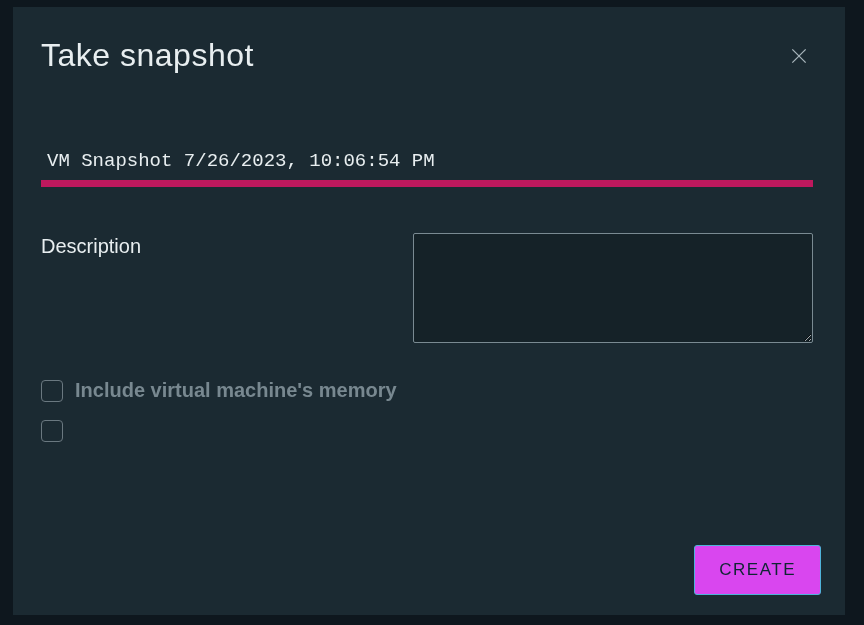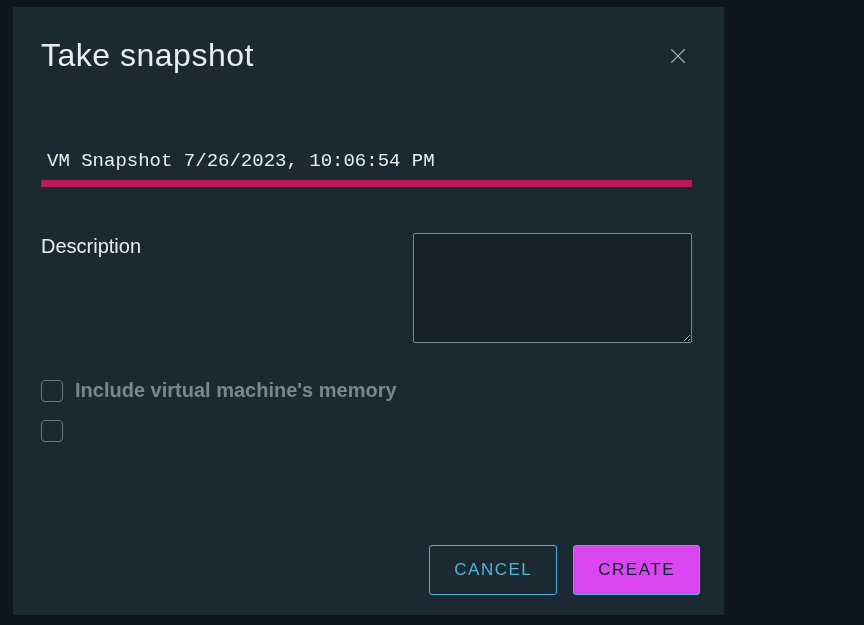--- a/index.html
+++ b/index.html
@@ -11,21 +11,21 @@
     body {
       font-family: "Segoe UI", Arial, sans-serif;
       background: #0e171e;
       width: 864px;
       height: 625px;
       overflow: hidden;
     }
     
     .modal {
       background: #1b2a32;
-      width: 711px;
+      width: 832px;
       height: 608px;
       margin: 7px 13px 22px 13px;
       position: relative;
     }
     
     .modal-header {
       display: flex;
       justify-content: space-between;
       align-items: center;
       padding: 30px 32px 0 28px;
@@ -187,17 +187,16 @@
       <span class="checkbox-label">Include virtual machine's memory</span>
     </div>
 
     <div class="checkbox-row">
       <div class="checkbox"></div>
     </div>
 
   </div>
 
   <div class="modal-footer">
-    <button class="btn btn-cancel">CANCEL</button>
     <button class="btn btn-create">CREATE</button>
   </div>
 
 </div>
 
 </body></html>

